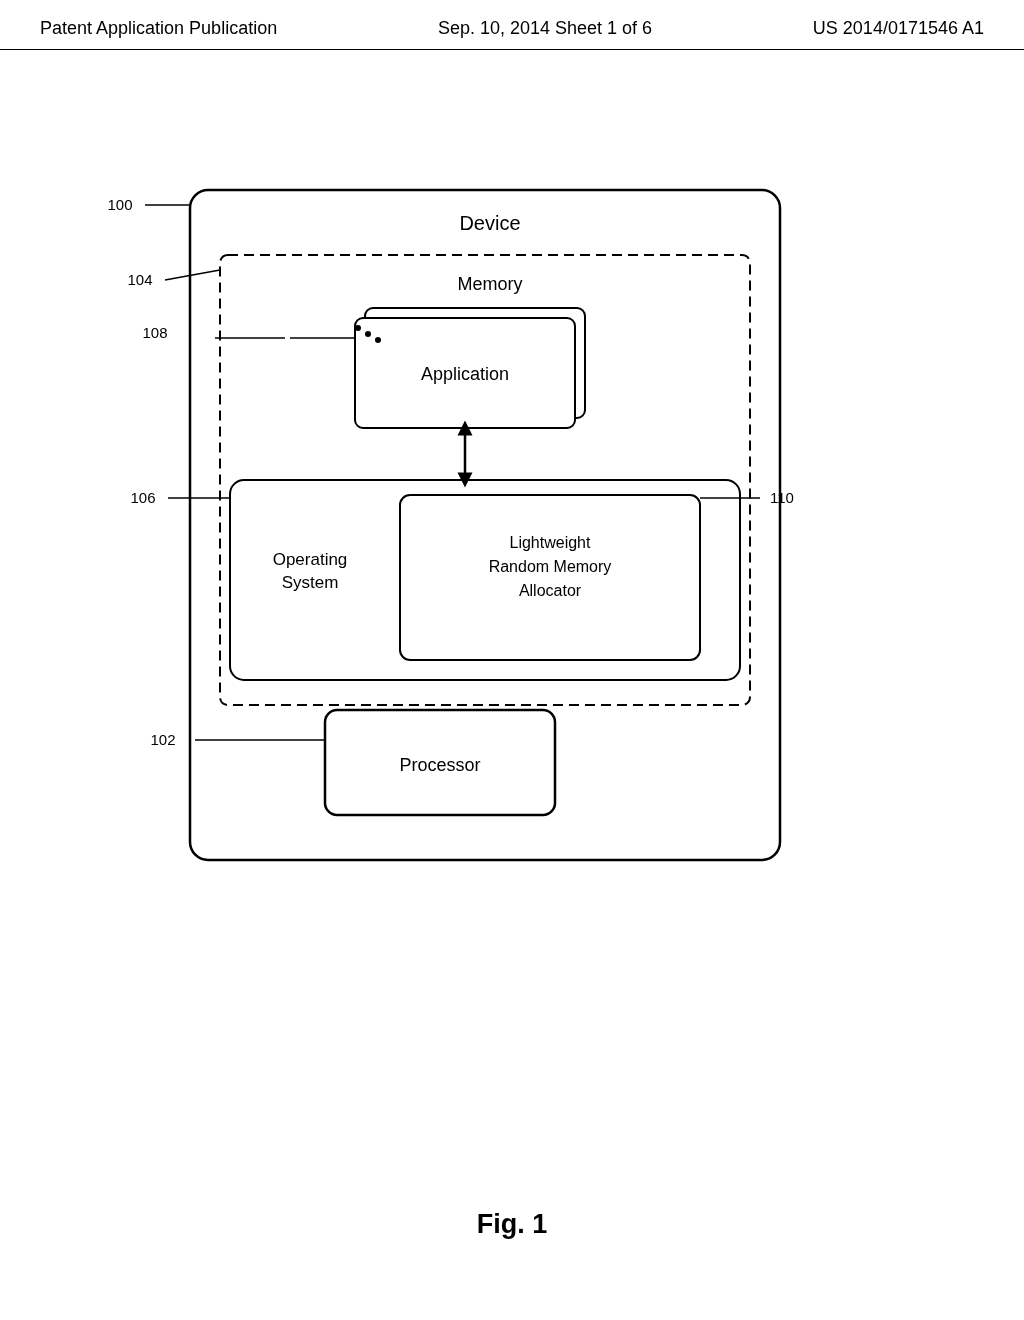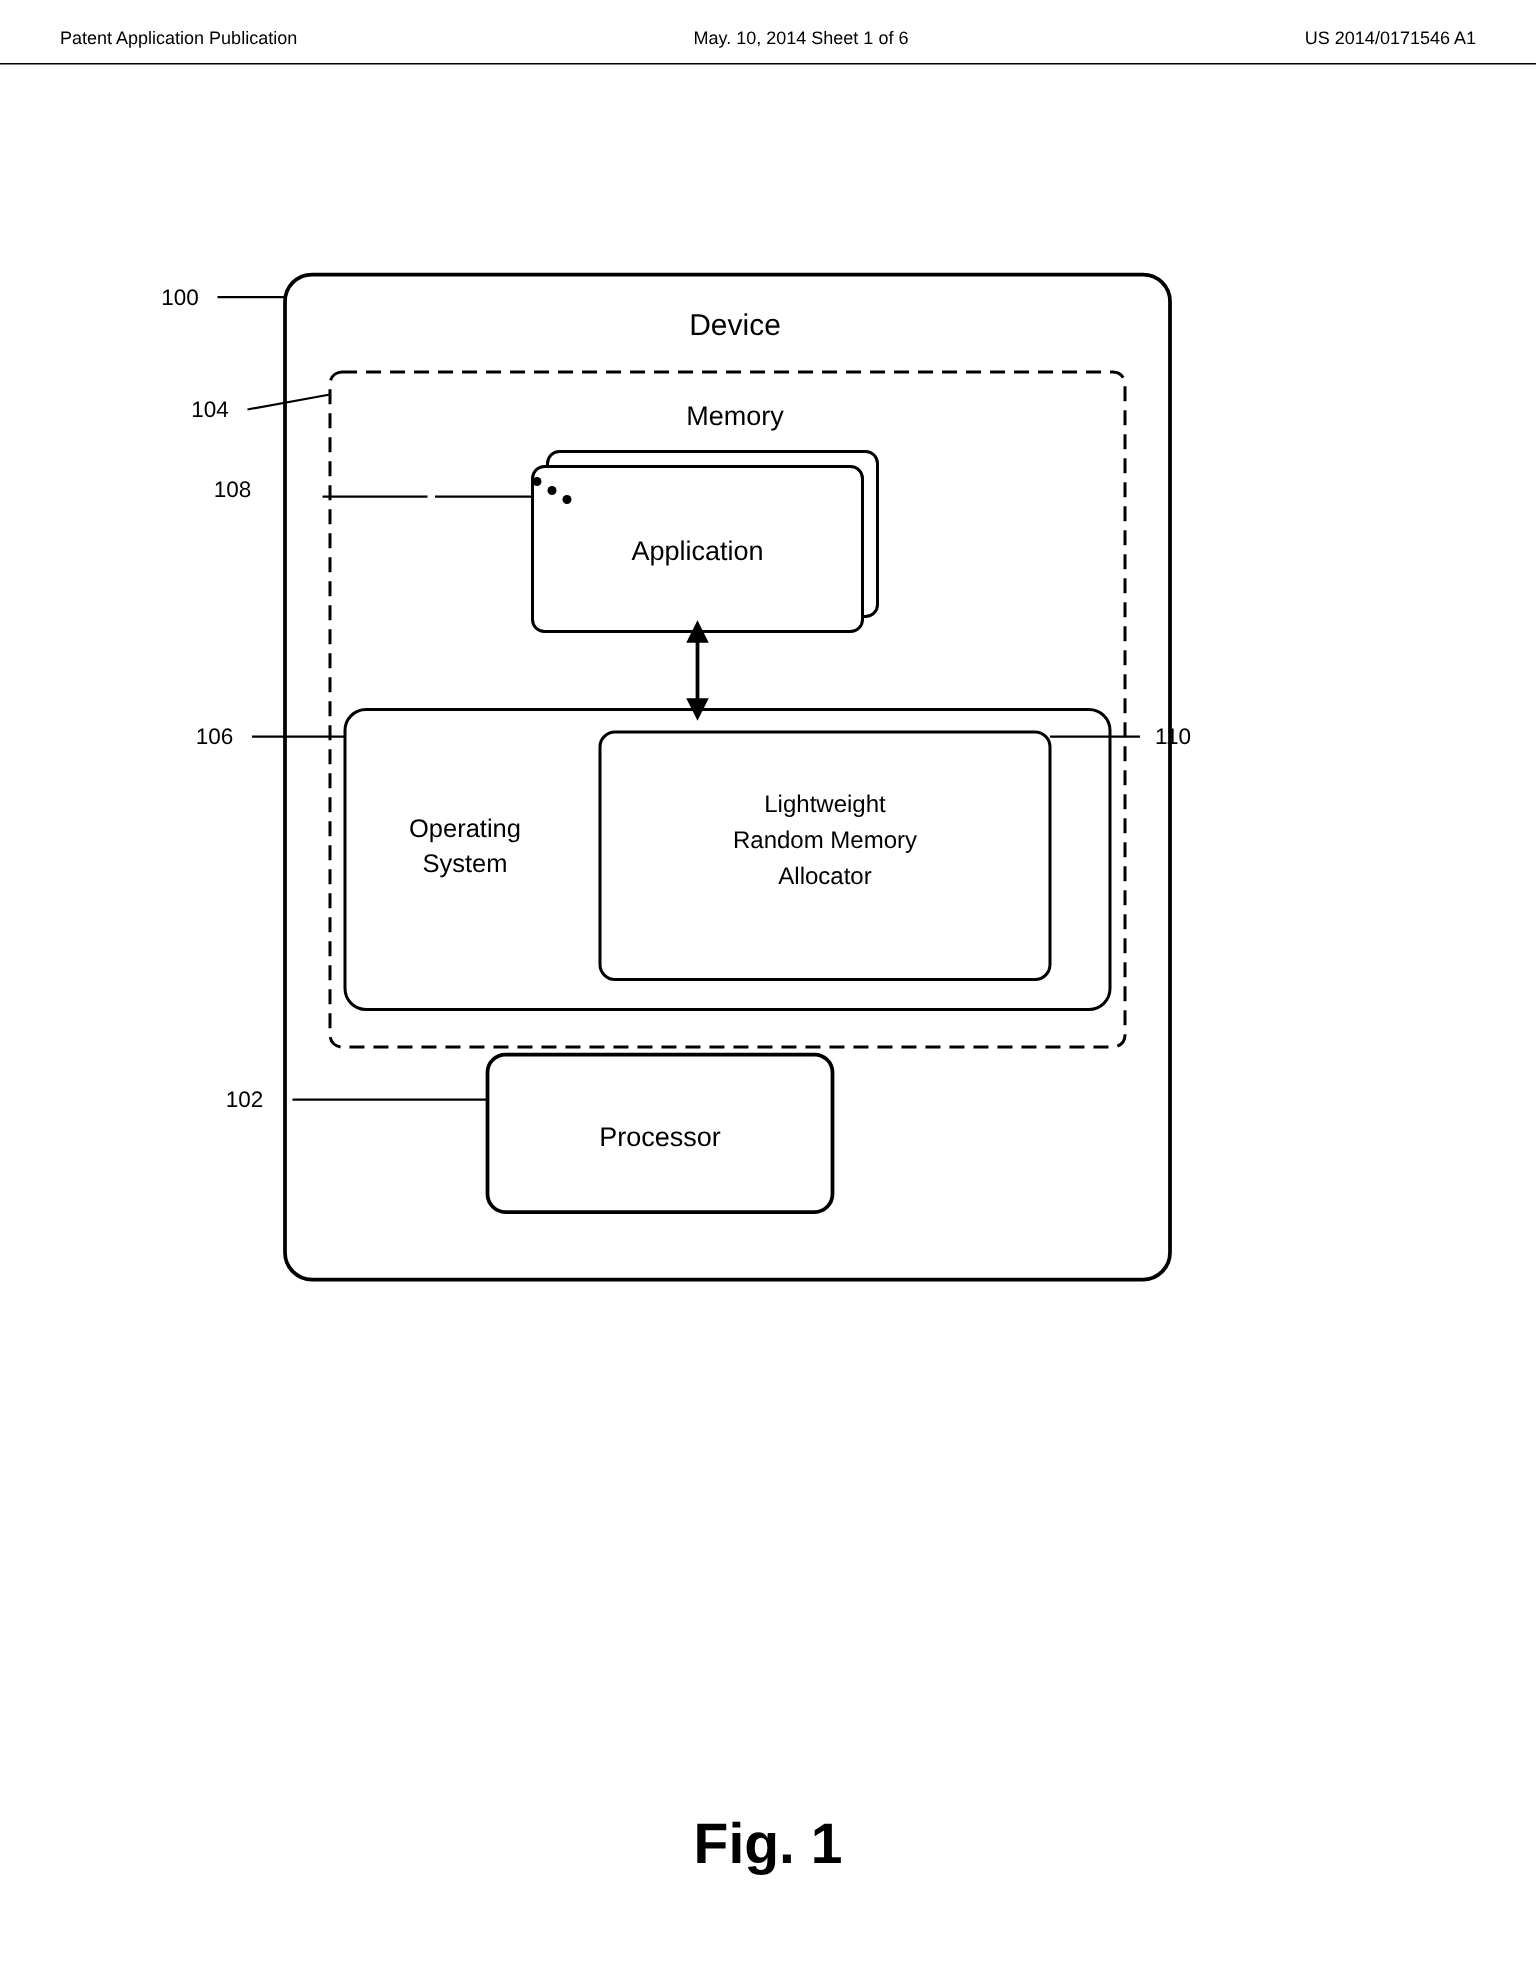--- a/index.html
+++ b/index.html
@@ -12,21 +12,21 @@
       overflow: hidden;
     }
 
     
     .header {
       display: flex;
       justify-content: space-between;
       align-items: center;
       padding: 18px 40px 10px 40px;
       border-bottom: 1px solid #000;
-      font-size: 12px;
+      font-size: 18px;
     }
 
     
     .diagram-area {
       position: relative;
       width: 100%;
       height: 900px;
       margin-top: 30px;
     }
 
@@ -34,33 +34,33 @@
       position: absolute;
       left: 0;
       top: 0;
       width: 100%;
       height: 100%;
     }
 
     
     .figure-caption {
       position: absolute;
-      bottom: 68px;
+      bottom: 80px;
       width: 100%;
       text-align: center;
-      font-size: 38px;
+      font-size: 27px;
       font-weight: bold;
     }
   </style>
 </head>
 <body>
 
 <div class="header">
   <span>Patent Application Publication</span>
-  <span>May. 10, 2014   Sheet 1 of 6</span>
+  <span>Sep. 10, 2014   Sheet 1 of 6</span>
   <span>US 2014/0171546 A1</span>
 </div>
 
 <div class="diagram-area">
   <svg class="diagram" viewBox="0 0 1024 900" xmlns="http://www.w3.org/2000/svg">
 
     <rect x="190" y="110" width="590" height="670" rx="18" ry="18" fill="none" stroke="#000" stroke-width="2.5"></rect>
 
     <text x="490" y="150" text-anchor="middle" font-size="20" font-family="Arial">Device</text>
 

